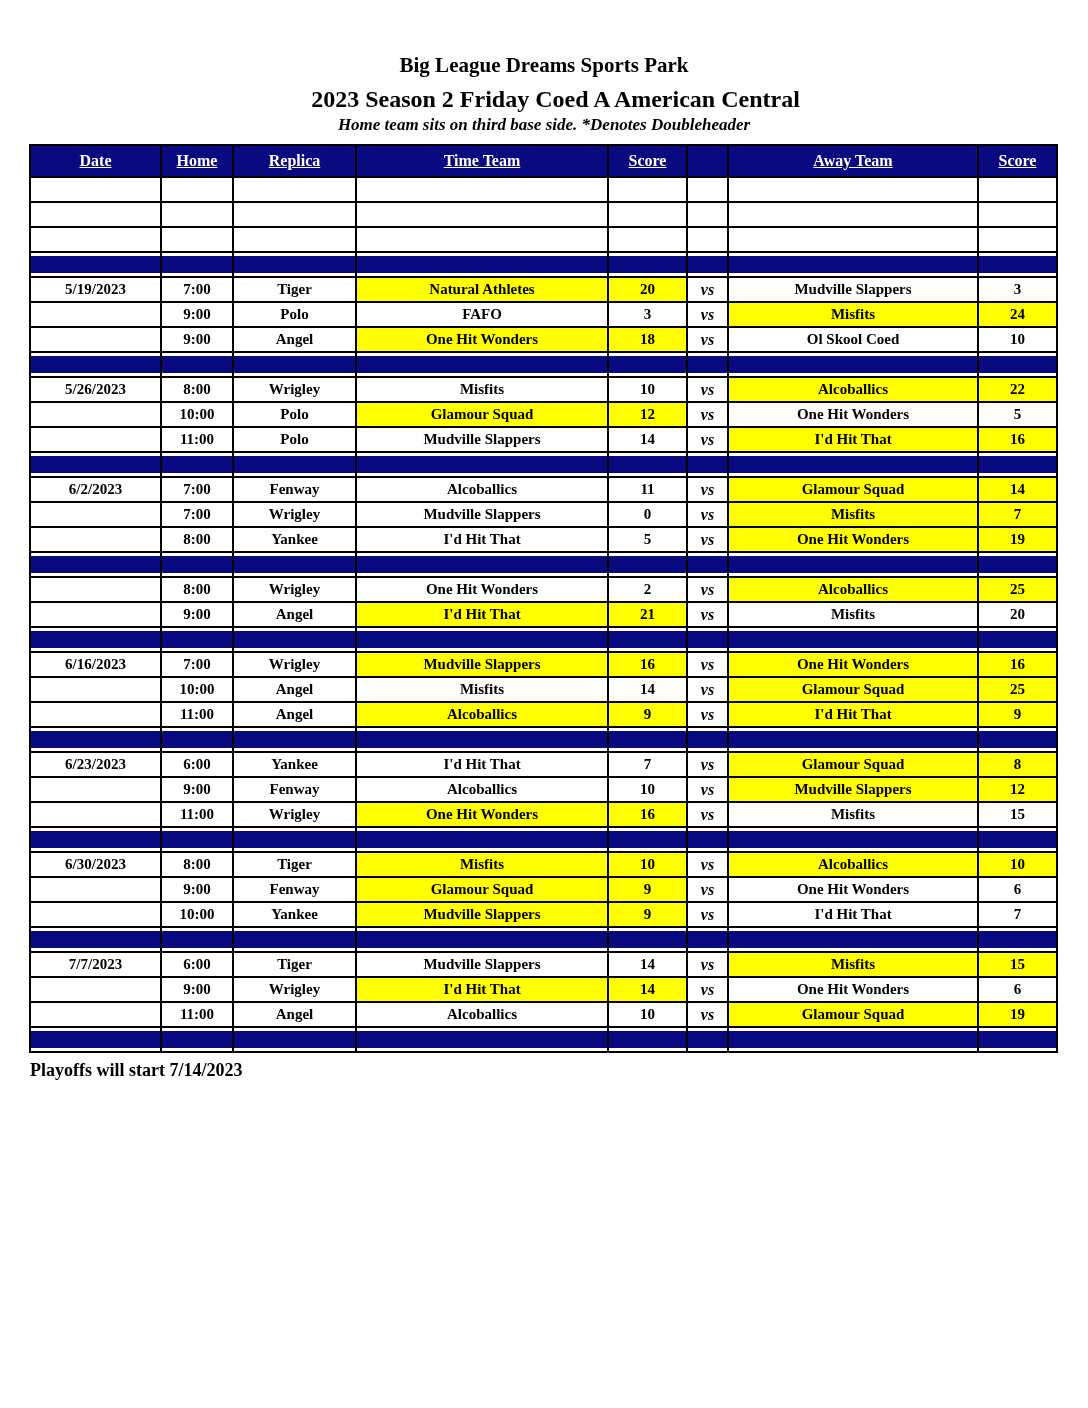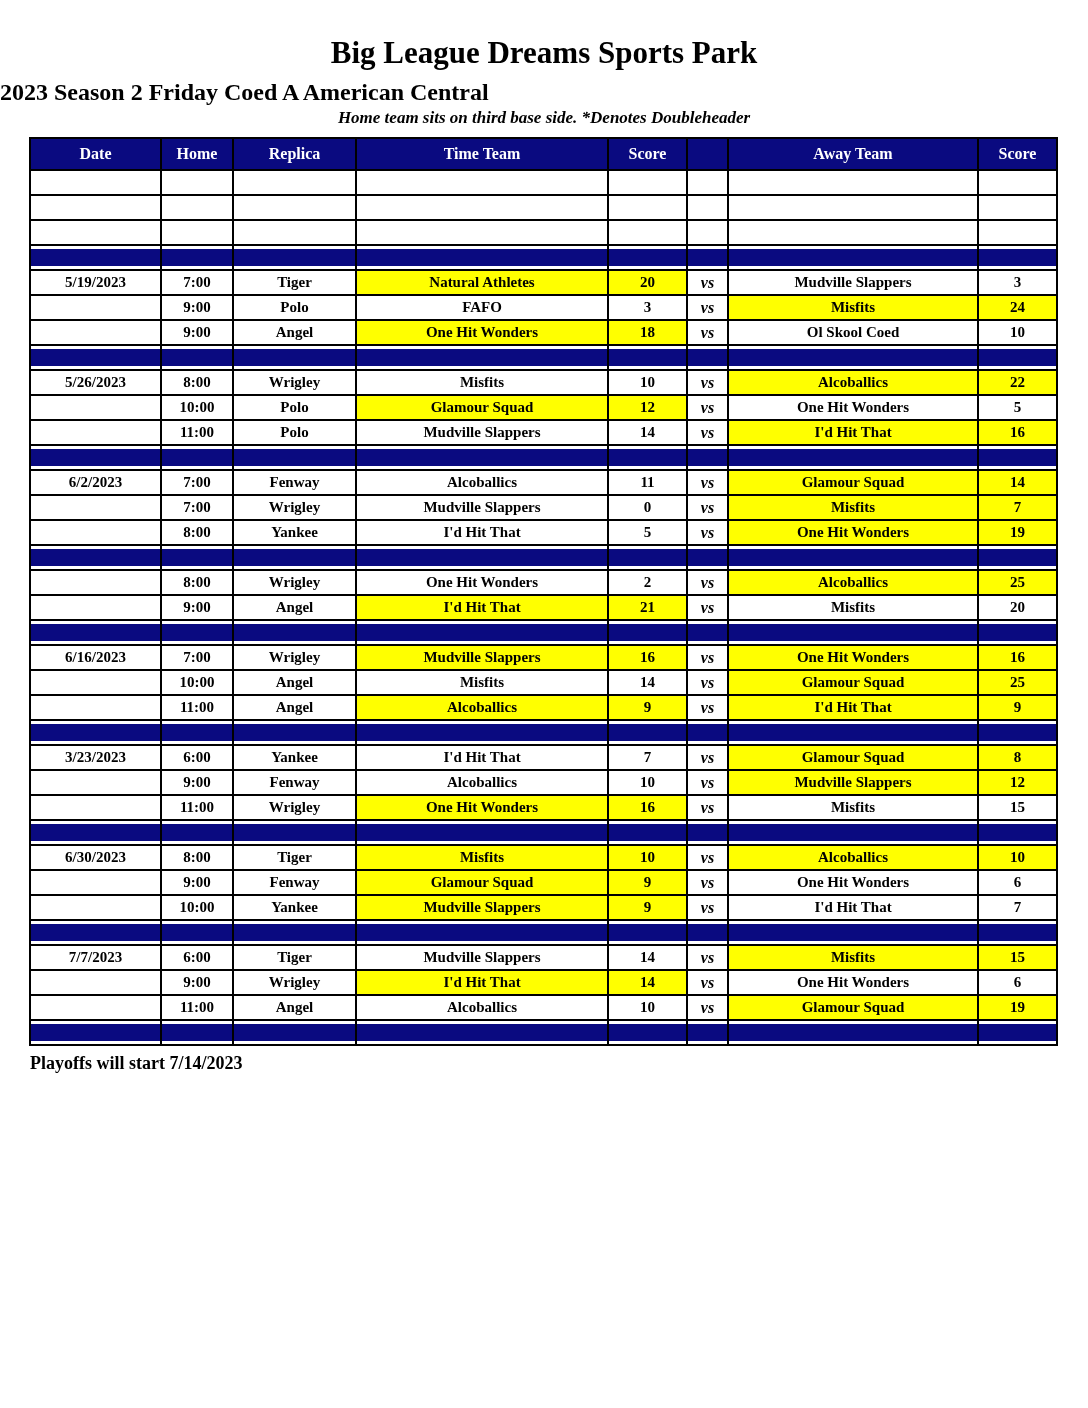--- a/index.html
+++ b/index.html
@@ -6,27 +6,29 @@
   html, body { width: 1088px; background: #fff; }
   body {
     font-family: "Liberation Serif", "DejaVu Serif", serif;
     font-weight: bold;
     color: #000;
     height: 1408px;
     overflow: hidden;
   }
   .title {
     text-align: center;
-    font-size: 31px;
-    padding-top: 36px;
+    font-size: 21px;
+    padding-top: 54px;
     line-height: 1.1;
   }
   .subtitle {
+    text-align: center;
     font-size: 24px;
     margin-top: 9px;
+    margin-left: 23px;
   }
   .note {
     text-align: center;
     font-size: 17px;
     font-style: italic;
     margin-top: 2px;
   }
   table.schedule {
     border-collapse: collapse;
     table-layout: fixed;
@@ -42,20 +44,21 @@
     text-align: center;
     vertical-align: middle;
     overflow: hidden;
     white-space: nowrap;
   }
   .schedule thead th {
     background: var(--navy, #0a0a80);
     color: #fff;
     font-size: 16px;
     height: 32px;
+    text-decoration: underline;
   }
   tr.sep td {
     background: var(--navy, #0a0a80);
     box-shadow: inset 0 3px 0 #fff, inset 0 -3px 0 #fff;
   }
   td.vs { font-style: italic; font-size: 16px; }
   td.hl { background: var(--highlight, #ffff00); }
   .footer {
     margin: 7px 11px 0 30px;
     font-size: 18px;
@@ -316,21 +319,21 @@
         <td></td>
         <td></td>
         <td></td>
         <td></td>
         <td></td>
         <td></td>
         <td></td>
         <td></td>
       </tr>
       <tr>
-        <td>3/23/2023</td>
+        <td>6/23/2023</td>
         <td>6:00</td>
         <td>Yankee</td>
         <td>I'd Hit That</td>
         <td>7</td>
         <td class="vs">vs</td>
         <td class="hl">Glamour Squad</td>
         <td class="hl">8</td>
       </tr>
       <tr>
         <td></td>

